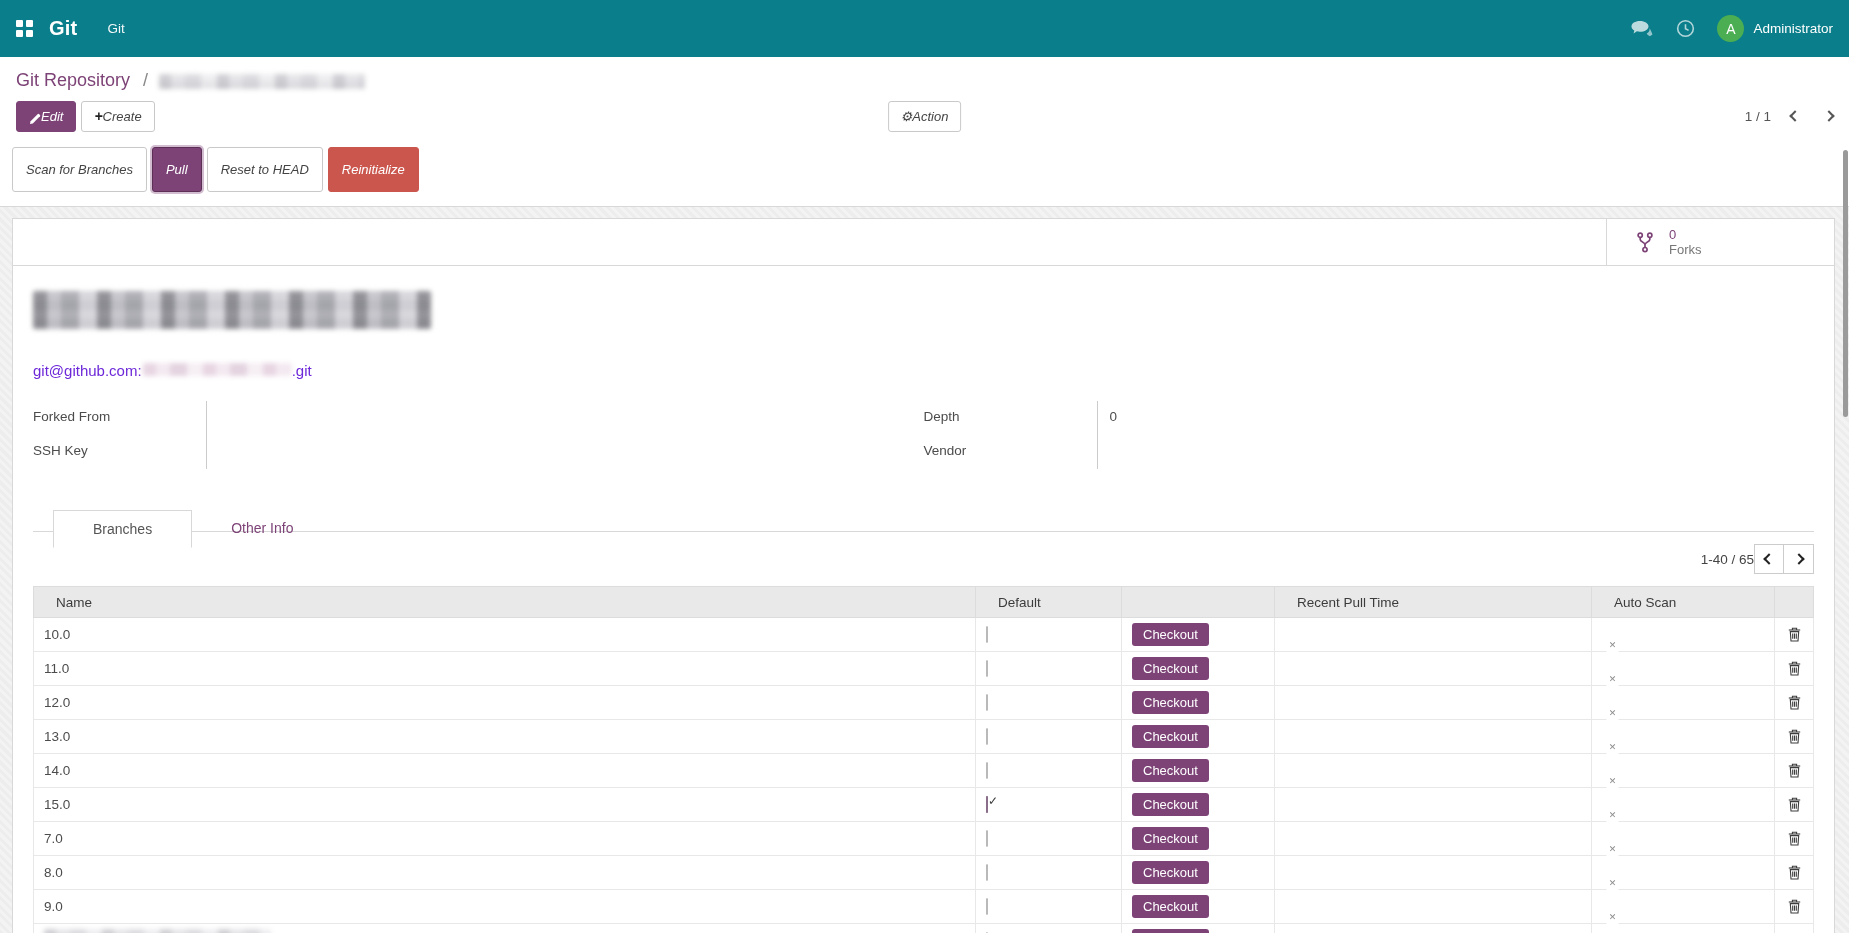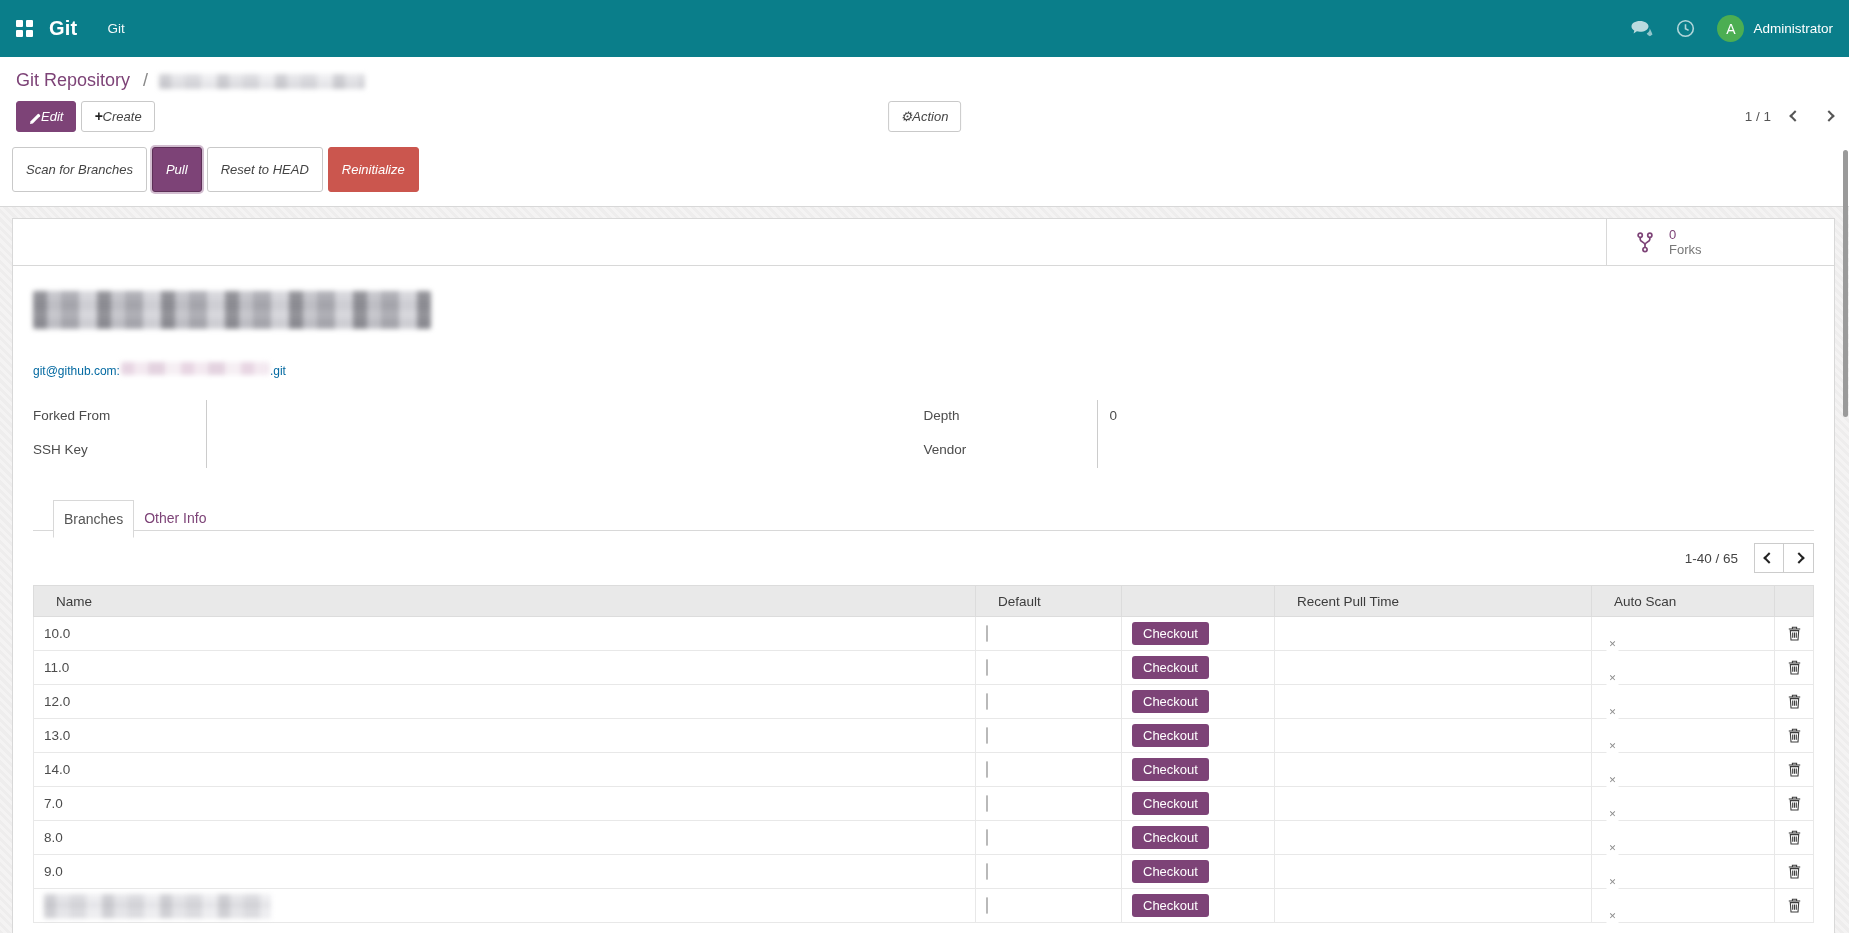--- a/index.html
+++ b/index.html
@@ -74,38 +74,38 @@
         rgba(185,185,193,.5) 26px 42px, rgba(225,225,230,.55) 42px 58px),
       repeating-linear-gradient(180deg, rgba(255,255,255,.35) 0 7px, rgba(90,90,100,.12) 7px 15px); }
   .redacted-pink{ background-image:
       repeating-linear-gradient(90deg, rgba(216,186,208,.6) 0 13px, rgba(236,219,231,.6) 13px 27px,
         rgba(205,175,198,.55) 27px 44px, rgba(240,228,236,.6) 44px 60px); }
   .title-redact{ width:398px; height:38px; margin-top:25px; }
   .crumb-redact{ width:206px; height:15px; vertical-align:middle; }
   .url-redact{ width:148px; height:13px; vertical-align:baseline; margin:0 1px; }
   .row-redact{ width:227px; height:24px; vertical-align:middle; }
 
-  .repo-url{ margin-top:29px; font-size:12px; color:#0369a1; }
+  .repo-url{ margin-top:29px; font-size:15px; color:#6d28d9; }
 
   .fields{ margin-top:22px; display:flex; }
   .field-group{ width:50%; }
   .field-row{ display:flex; font-size:13.5px; }
   .field-label{ width:173px; flex:0 0 173px; padding:8px 0; }
   .field-value{ flex:1; border-left:1px solid #ccc; padding:8px 0 8px 12px; min-height:34px; }
   .fg-right .field-label{ padding-left:0; }
 
   .tabs{ margin-top:24px; border-bottom:1px solid var(--color-border);
     display:flex; padding-left:20px; }
-  .tab{ font-size:14px; padding:10px 10px; cursor:pointer; position:relative; top:8px; }
+  .tab{ font-size:14px; padding:10px 39px; cursor:pointer; position:relative; top:17px; }
   .tab.active{ background:#fff; border:1px solid var(--color-border); border-bottom-color:#fff;
     color:#555; }
   .tab.inactive{ color:var(--color-primary); }
 
   .table-pager-row{ display:flex; justify-content:flex-end; align-items:center;
-    margin:12px 0; gap:16px; font-size:13.5px; color:#444; }
+    margin:12px 0; gap:0; font-size:13.5px; color:#444; }
   .pager-btns{ display:flex; }
   .pager-btn{ width:30px; height:30px; border:1px solid #ccc; background:#fff;
     display:flex; align-items:center; justify-content:center; cursor:pointer; }
   .pager-btn + .pager-btn{ border-left:none; }
   .pager-btn .chev{ border-color:#222; }
 
   table.branches{ width:100%; border-collapse:collapse; font-size:13.5px; color:#4c4c4c;
     table-layout:fixed; }
   table.branches th{ background:#e9e9e9; border:1px solid #dcdcdc; text-align:left;
     font-weight:normal; color:#3c3c3c; padding:7px 22px; height:31px; }
@@ -379,20 +379,39 @@
             <path d="M2.3 4.6 h8.4 l-.7 9.4 h-7 z"></path>
             <path d="M.8 3 h11.4"></path>
             <path d="M4.4 3 V1.2 h4.2 V3"></path>
             <path d="M4.7 6.4 v5.4 M6.5 6.4 v5.4 M8.3 6.4 v5.4"></path>
           </svg>
         </span>
       </button>
     </td>
   </tr>
 
+  <tr>
+    <td>15.0</td>
+    <td><span class="checkbox checked"></span></td>
+    <td><button class="checkout-btn">Checkout</button></td>
+    <td></td>
+    <td><span class="toggle"><span class="knob">✕</span></span></td>
+    <td class="td-trash">
+      <button class="trash-btn">
+        <span style="display:inline-flex;">
+          <svg width="13" height="15" viewBox="0 0 13 15" fill="none" stroke="#3d3d3d" stroke-width="1.1">
+            <path d="M2.3 4.6 h8.4 l-.7 9.4 h-7 z"></path>
+            <path d="M.8 3 h11.4"></path>
+            <path d="M4.4 3 V1.2 h4.2 V3"></path>
+            <path d="M4.7 6.4 v5.4 M6.5 6.4 v5.4 M8.3 6.4 v5.4"></path>
+          </svg>
+        </span>
+      </button>
+    </td>
+  </tr>
 
   <tr>
     <td>7.0</td>
     <td><span class="checkbox"></span></td>
     <td><button class="checkout-btn">Checkout</button></td>
     <td></td>
     <td><span class="toggle"><span class="knob">✕</span></span></td>
     <td class="td-trash">
       <button class="trash-btn">
         <span style="display:inline-flex;">

